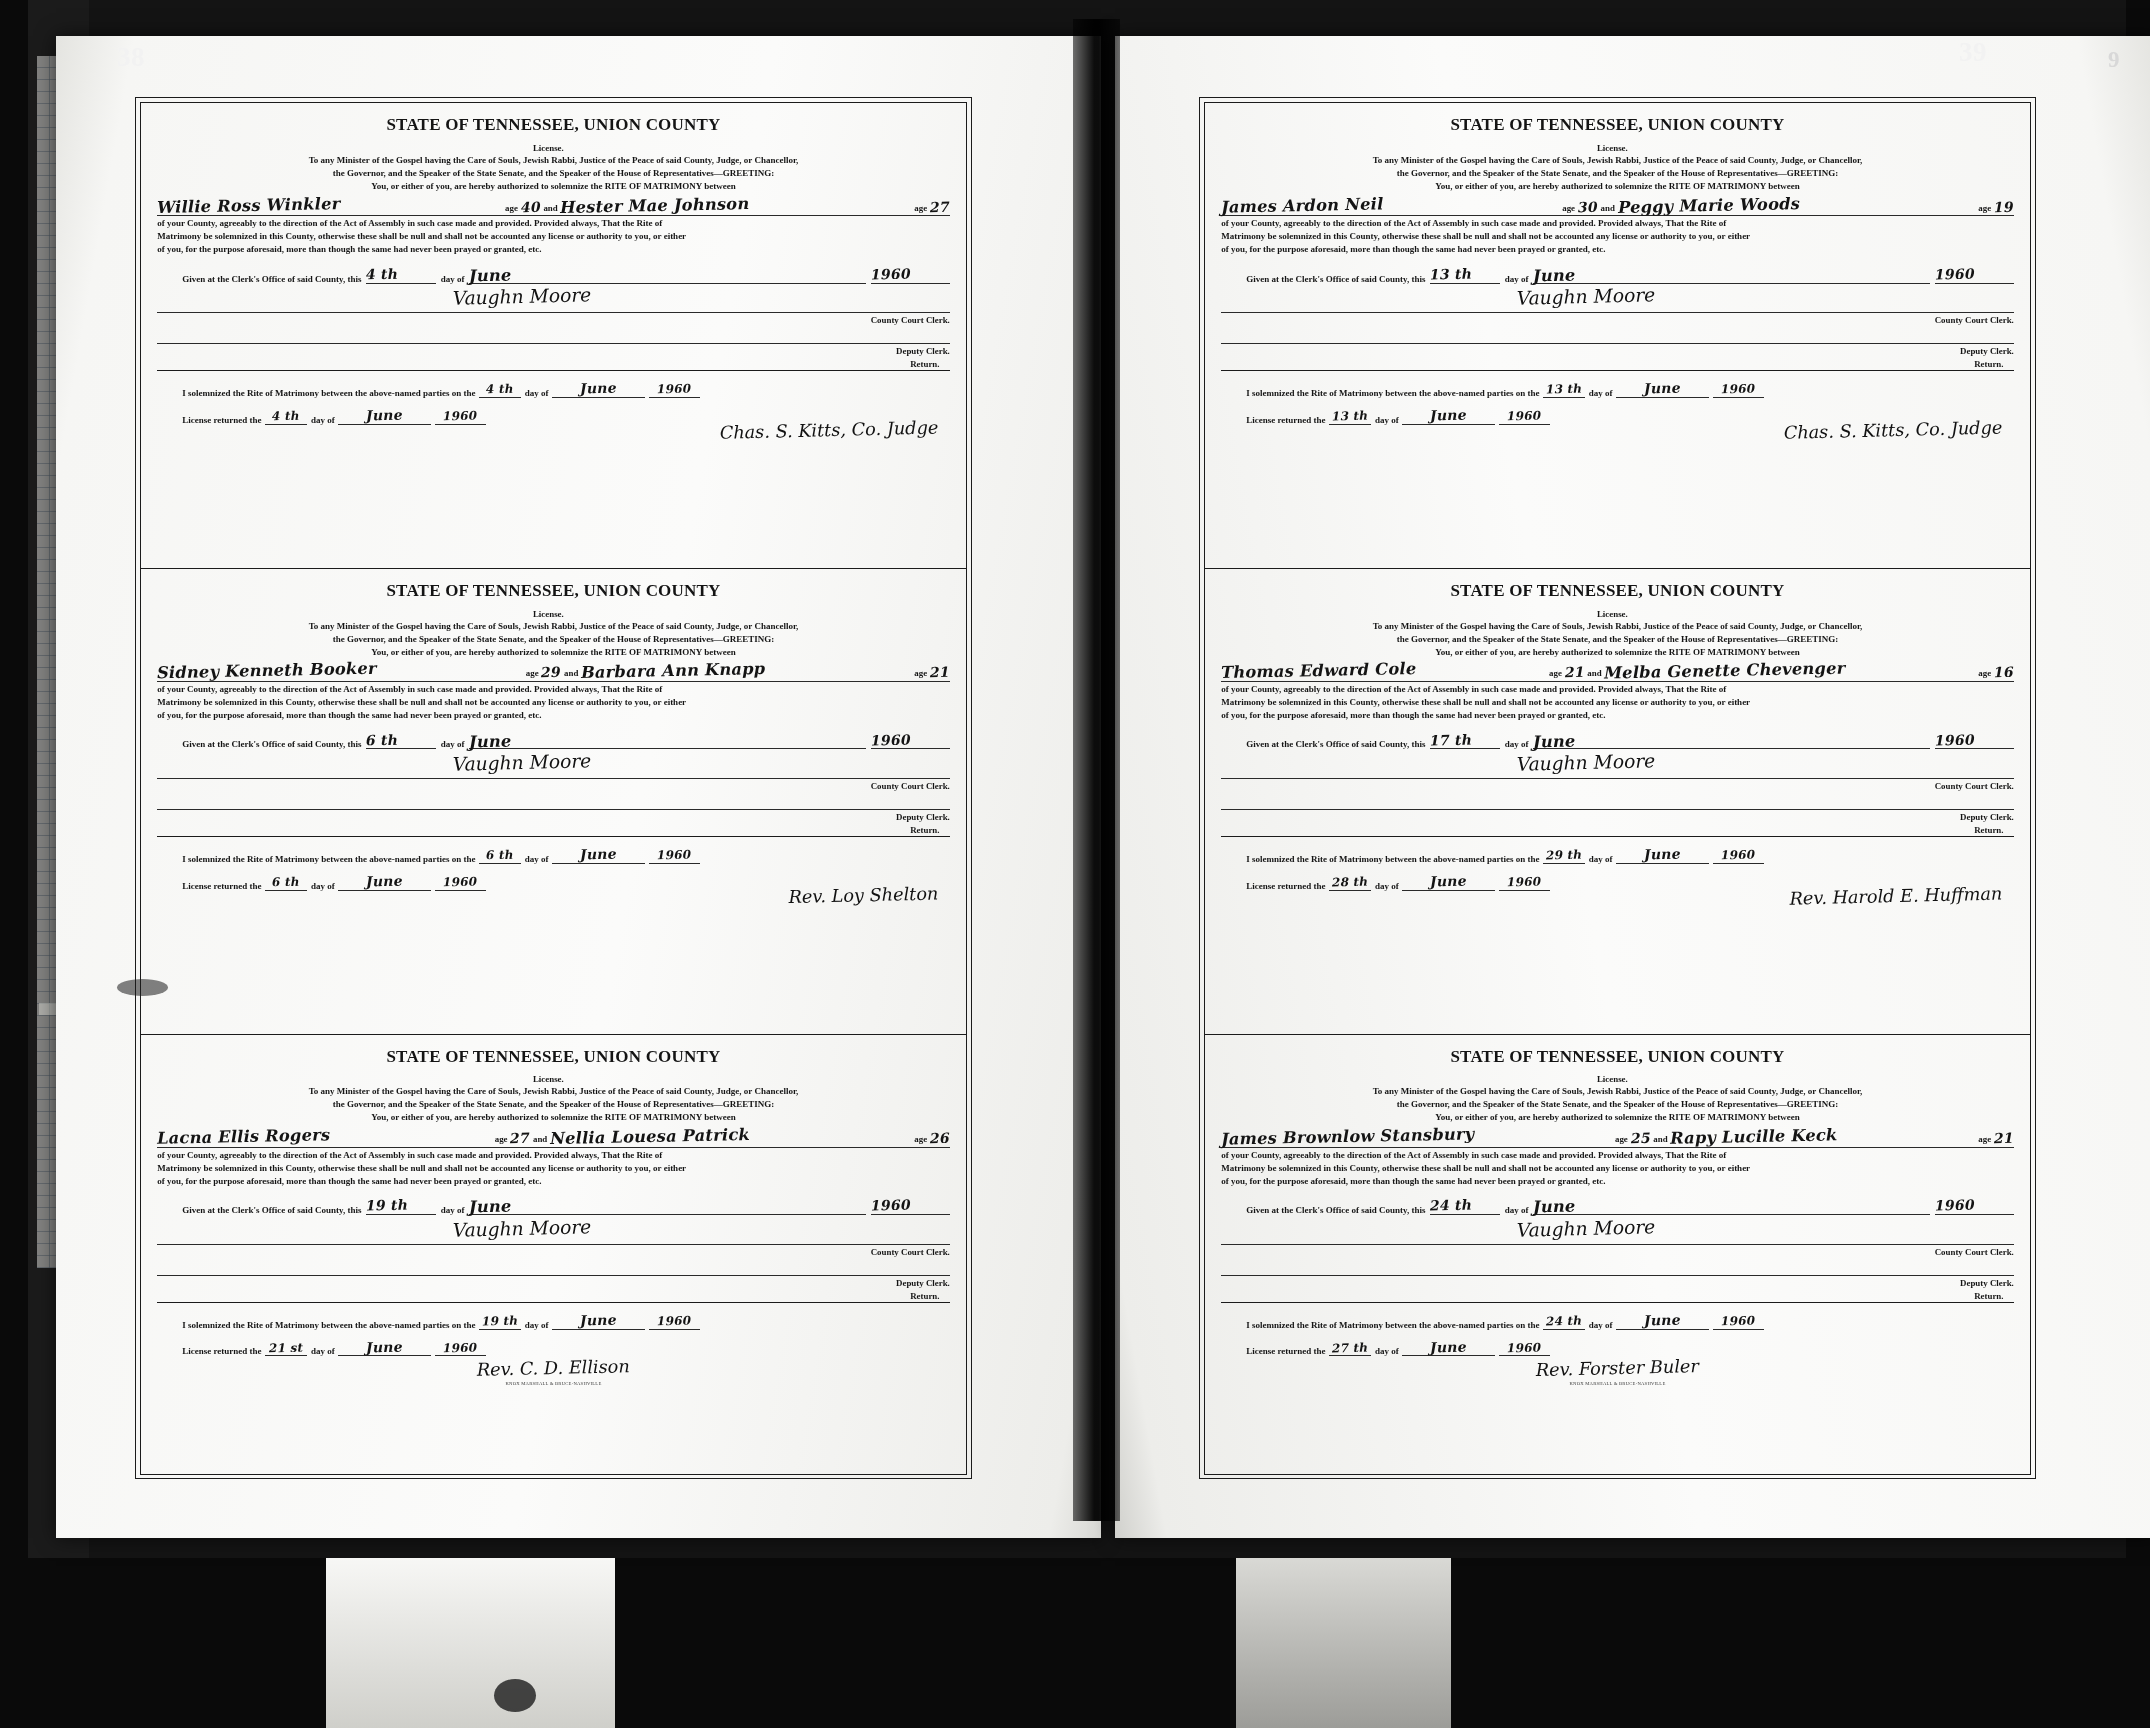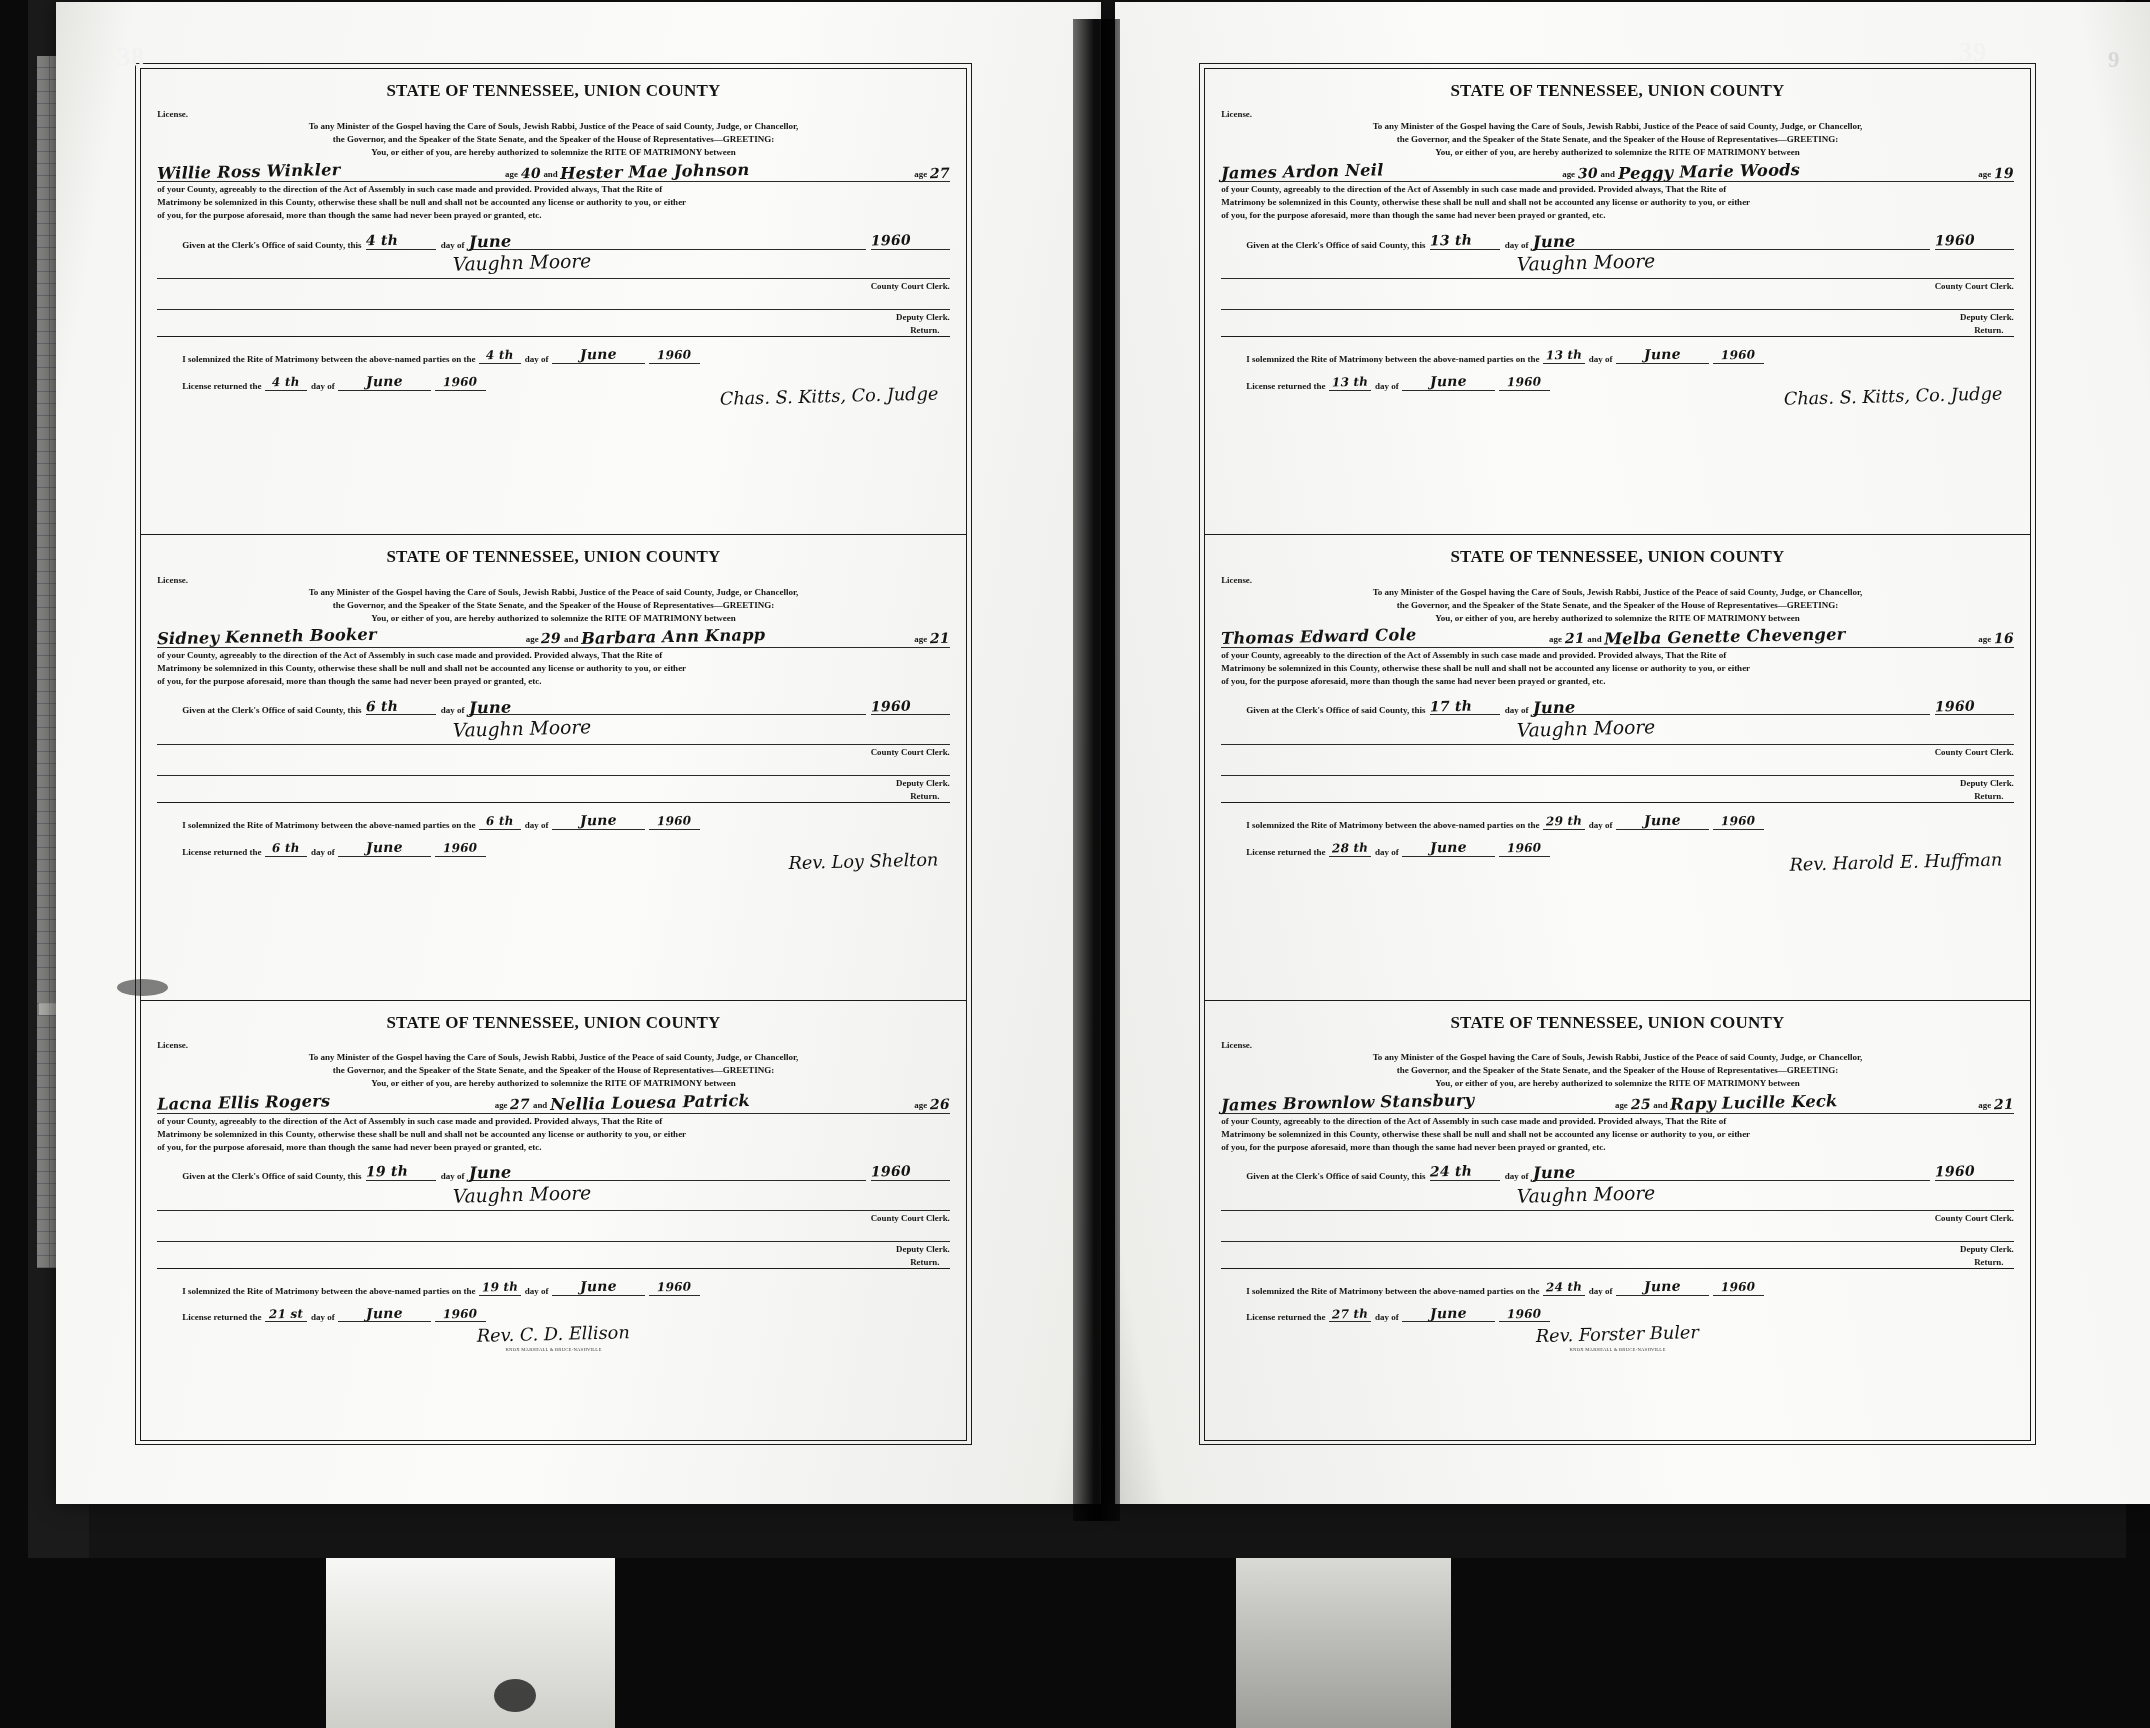--- a/index.html
+++ b/index.html
@@ -24,21 +24,21 @@
   .book {
     position: absolute;
     left: 28px;
     top: 0px;
     width: 2098px;
     height: 1558px;
     background: #141414;
   }
   .page {
     position: absolute;
-    top: 2px;
+    top: 36px;
     height: 1502px;
     background: #f3f3f1;
     box-shadow: 0 0 18.7px rgba(0,0,0,.6);
   }
   .page.left {
     left: 28px;
     width: 1045px;
     background: linear-gradient(100deg,#e4e4e0 0%,#f6f6f4 6%,#fbfbfa 55%,#ededea 96%,#d8d8d4 100%);
   }
   .page.right {
@@ -117,21 +117,21 @@
   .cert-title {
     text-align: center;
     font-weight: 700;
     font-size: 17px;
     letter-spacing: 0.2px;
     color: #141414;
     margin: 1.9px 0 7.5px 0;
     font-family: "Liberation Serif", serif;
   }
   .license-label {
-    text-align: left;
+    text-align: center;
     font-size: 8.9px;
     font-weight: 700;
     color: #161616;
     margin-bottom: 0.9px;
     padding-right: 10.3px;
   }
   .body-line {
     font-size: 9px;
     line-height: 13px;
     color: #151515;

